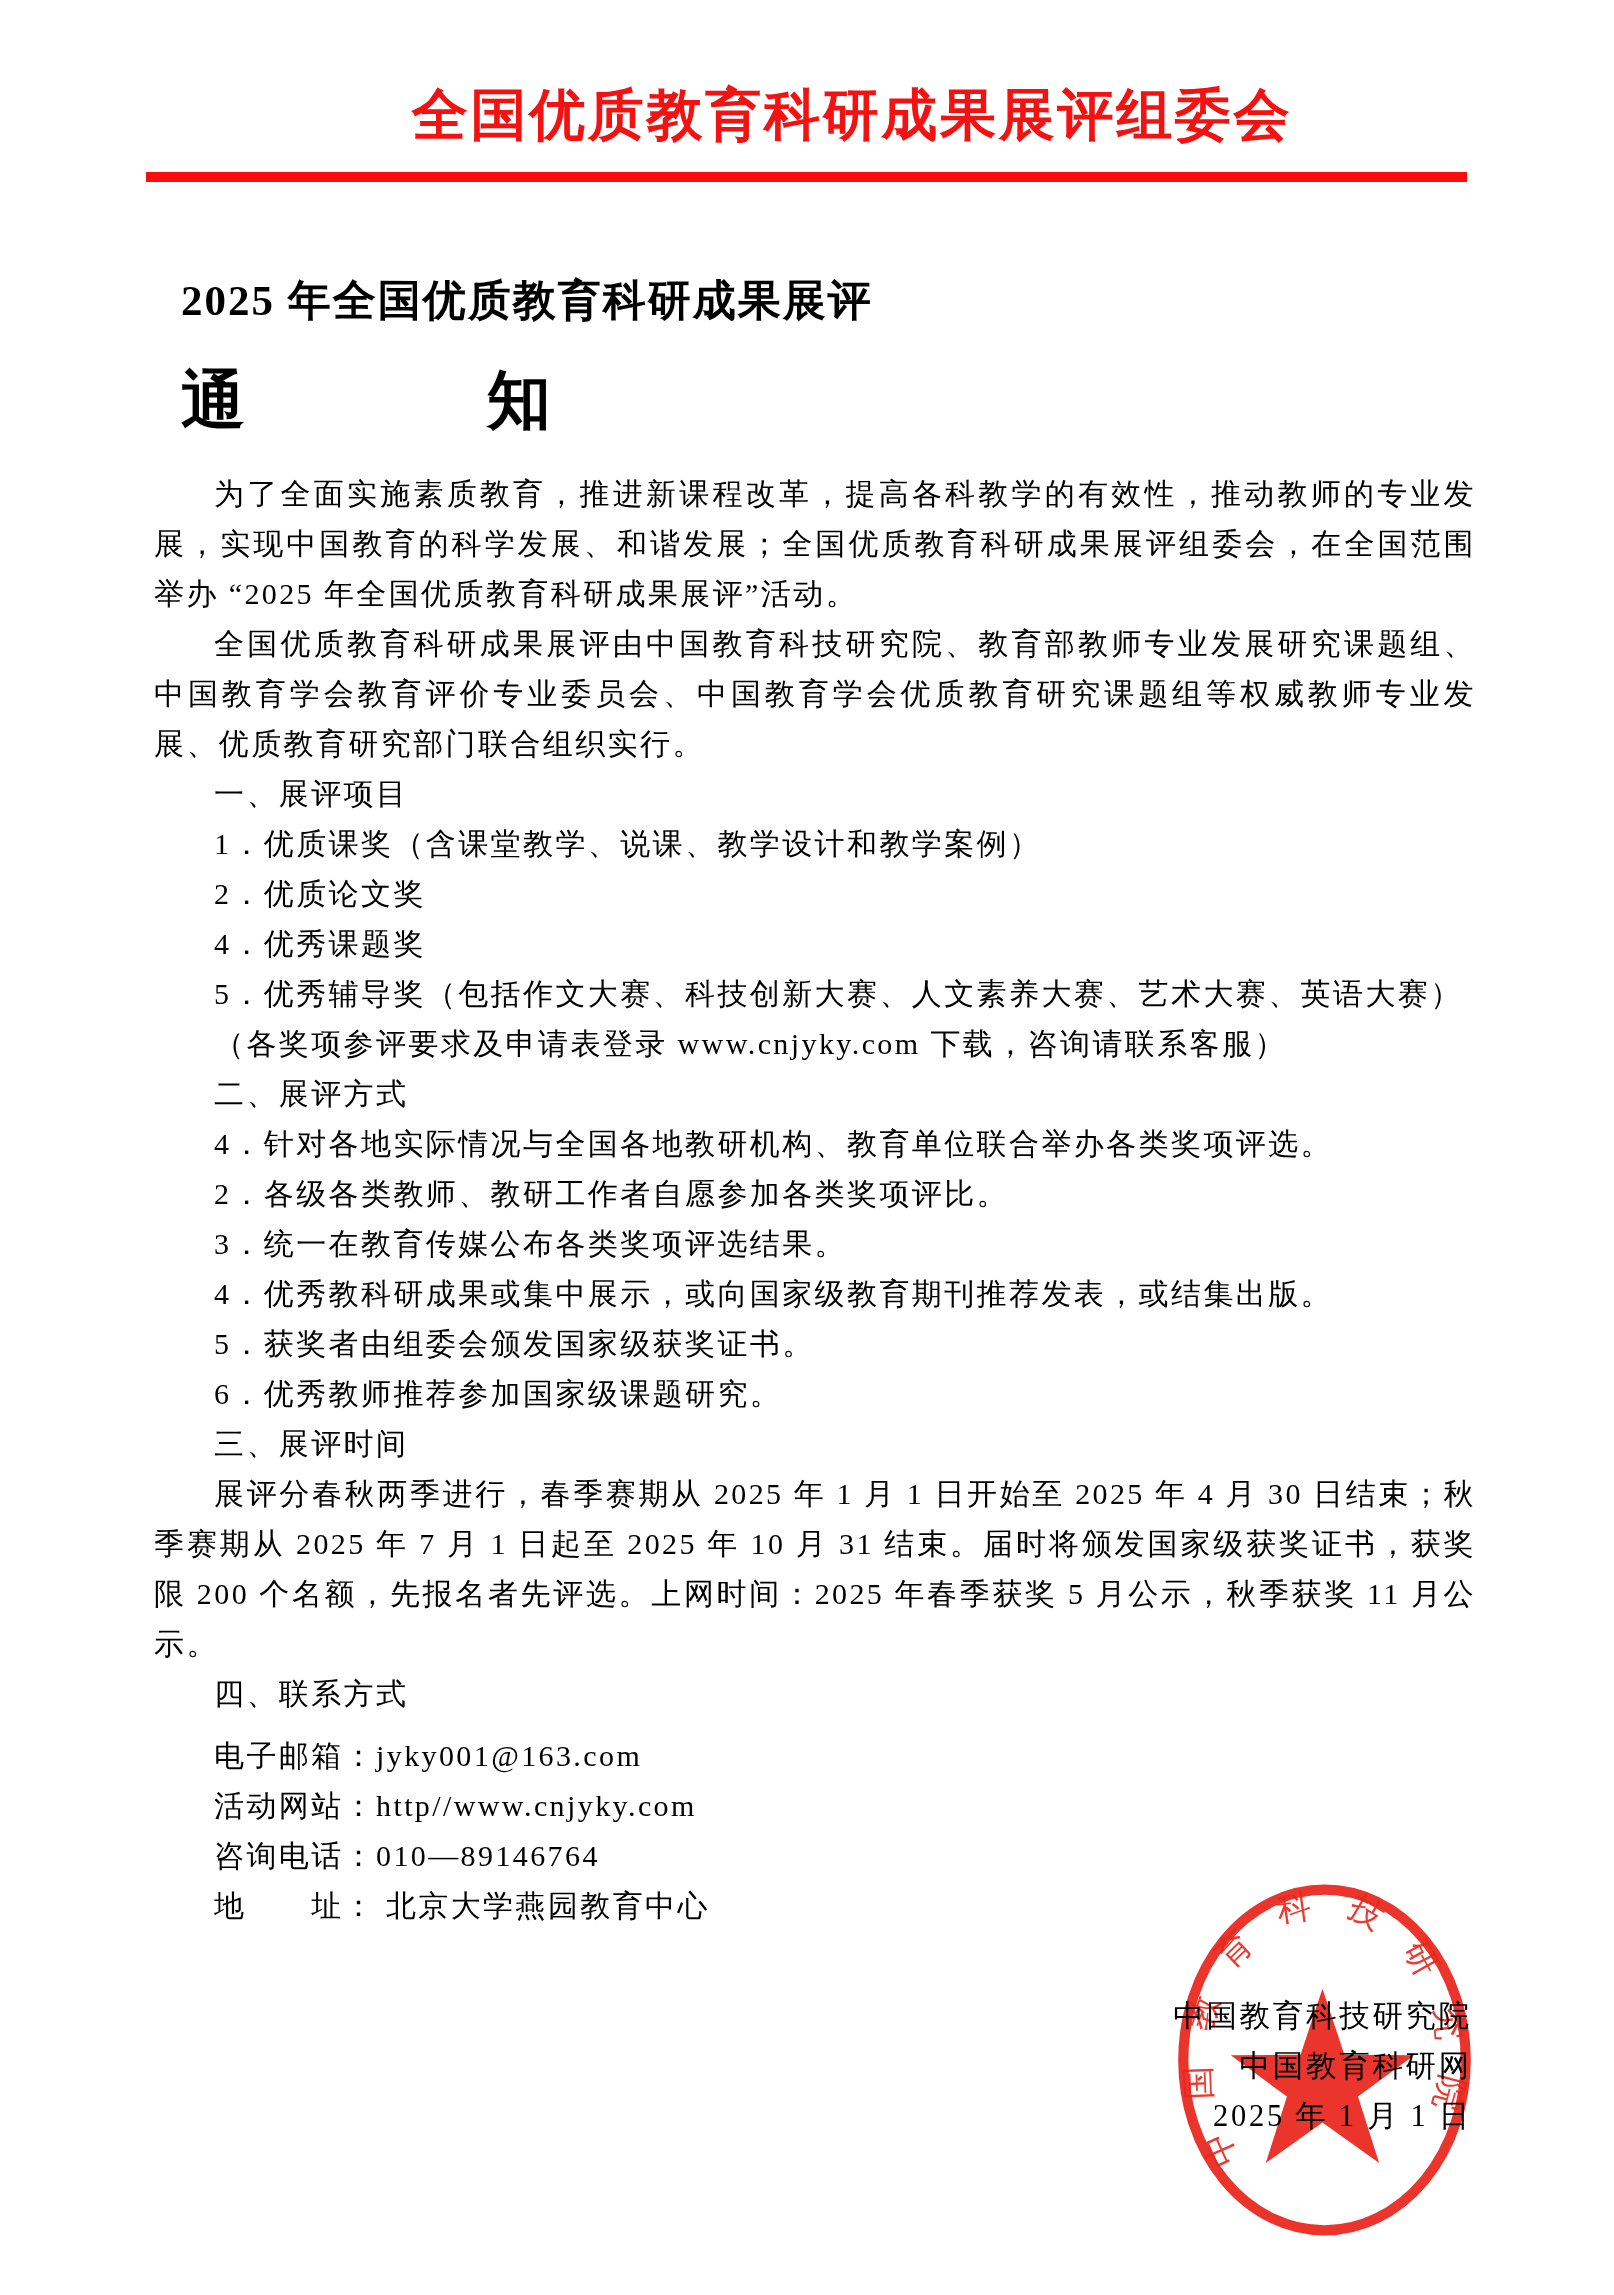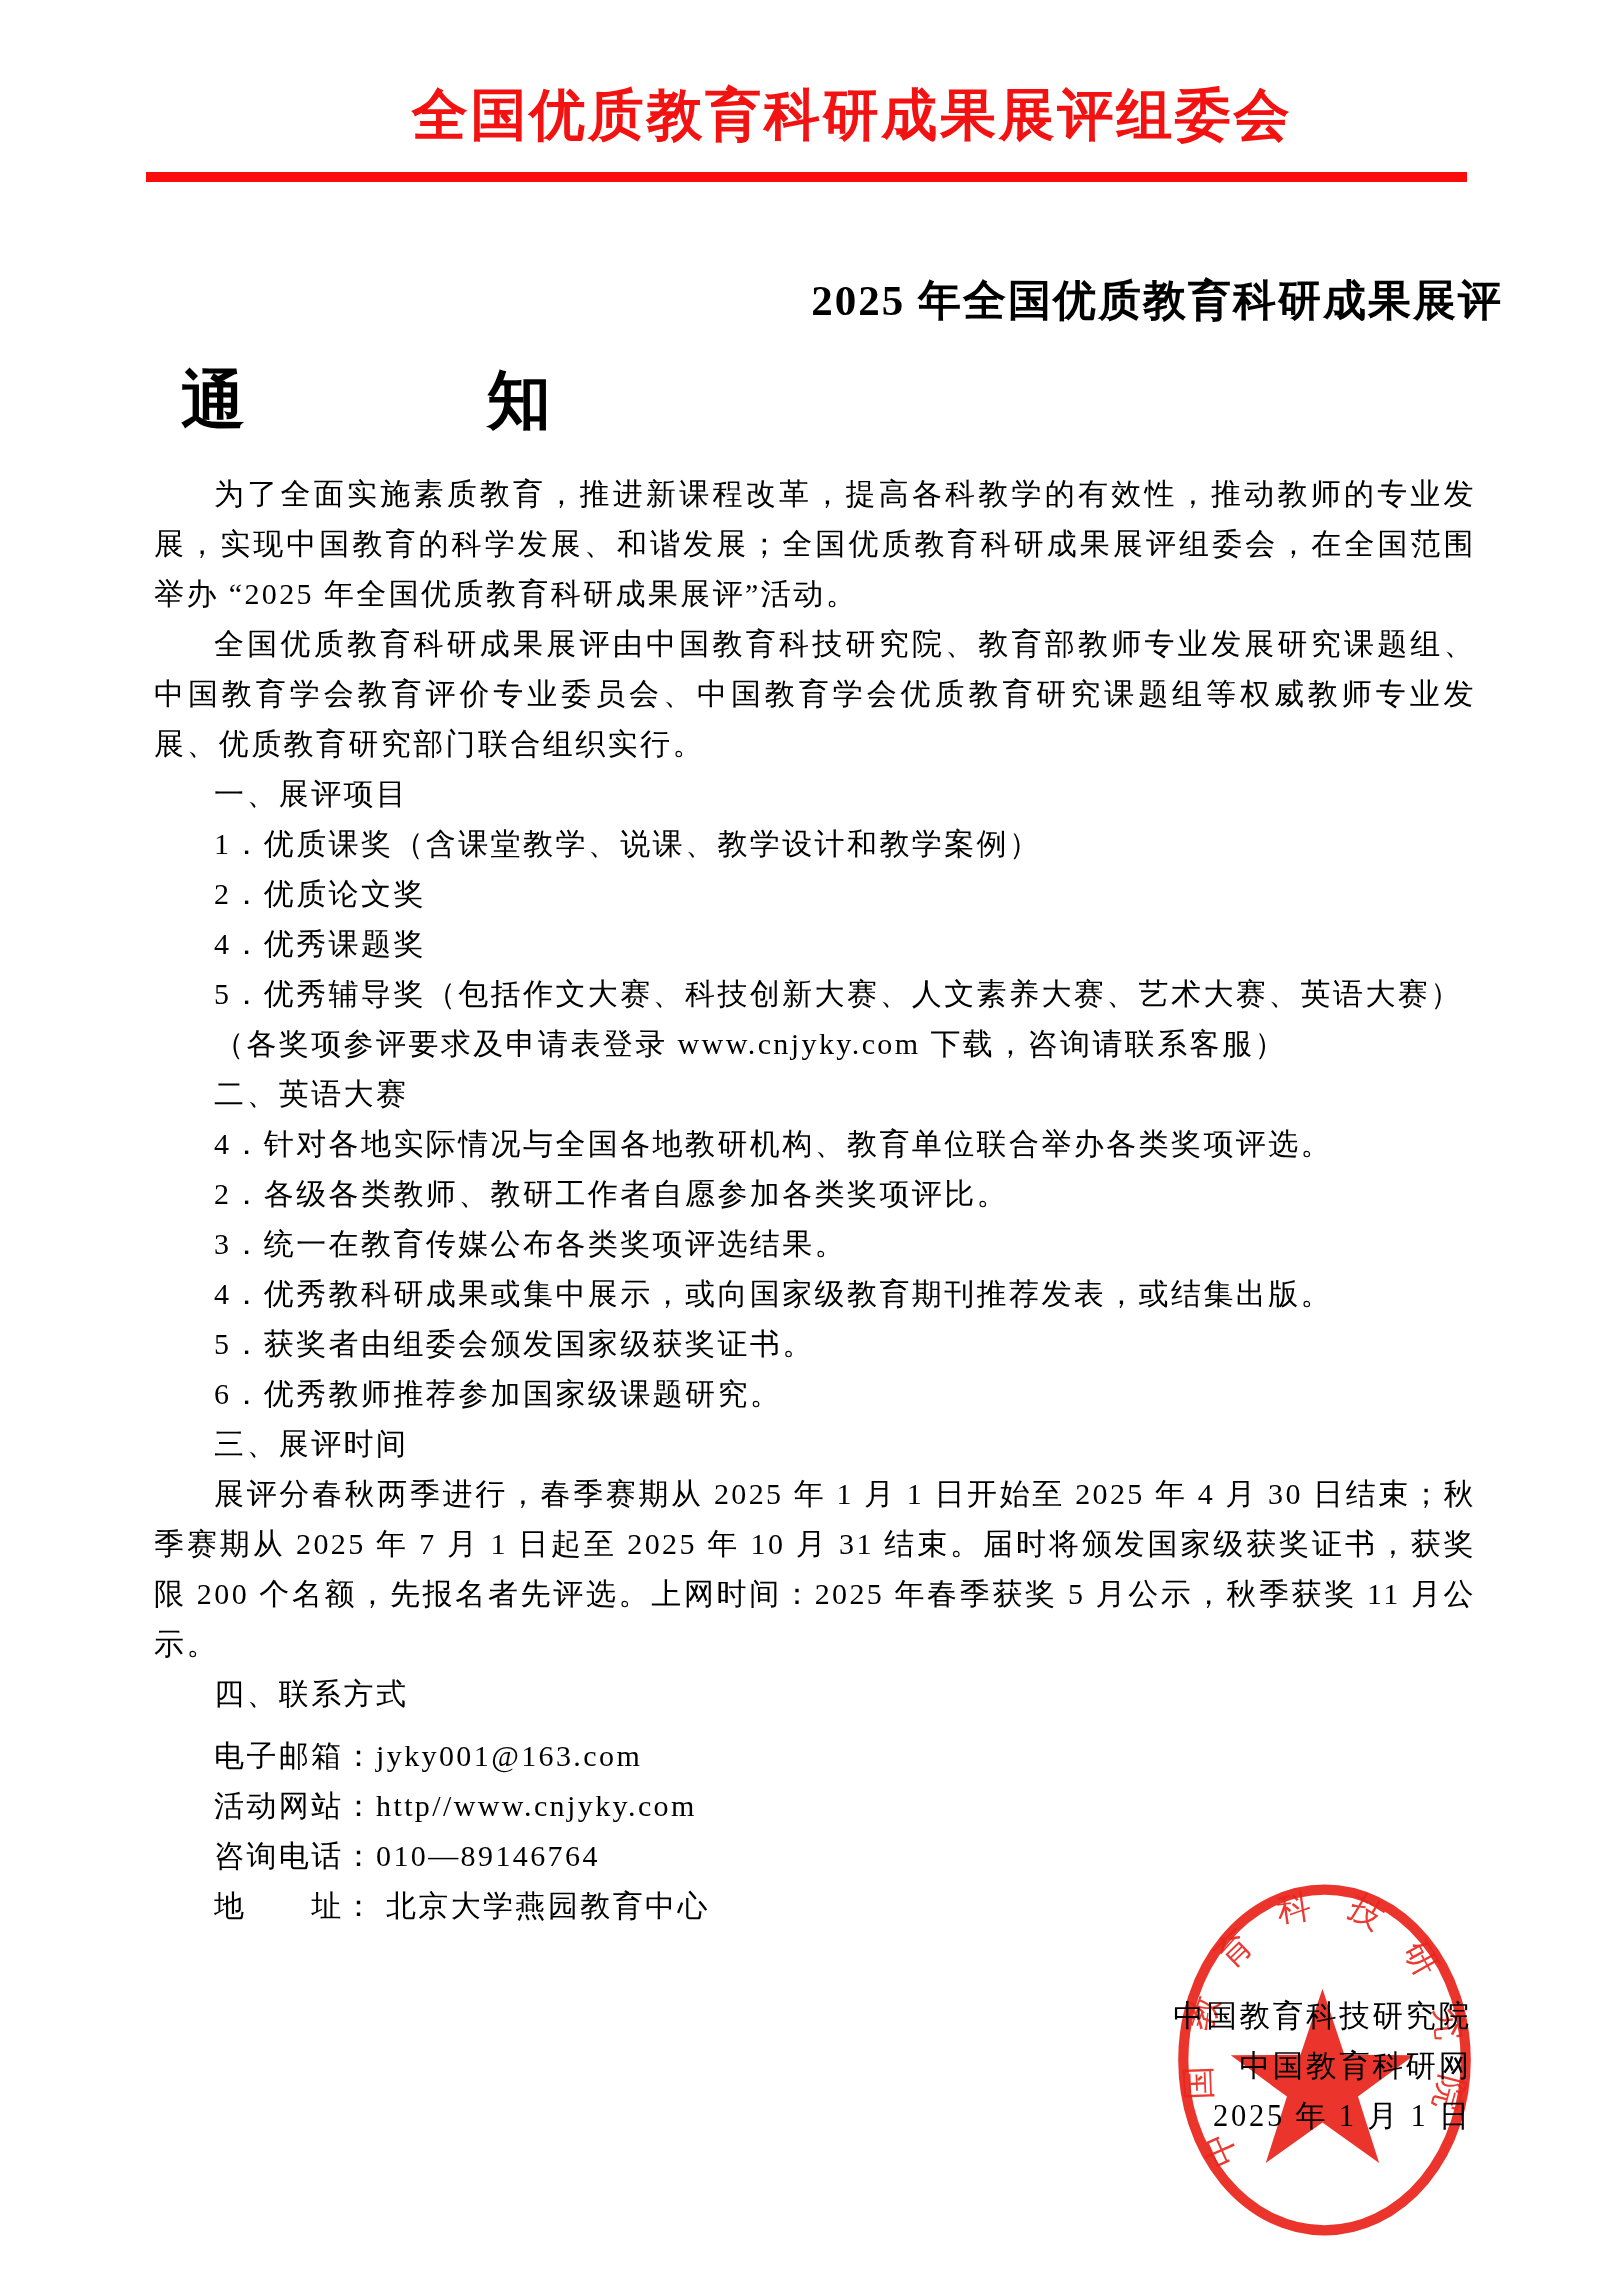--- a/index.html
+++ b/index.html
@@ -18,21 +18,21 @@
     color:#f21212; letter-spacing:2.7px; white-space:nowrap;
   }
   .red-rule {
     position:absolute; left:146px; top:172px; width:1321px; height:9.5px;
     background:#fb0d0d;
   }
   
   .doc-title {
     position:absolute; left:154px; top:277px; width:1322px;
     margin-left:27px;
-    text-align:right; font-weight:bold; font-size:43px; line-height:1.1;
+    text-align:left; font-weight:bold; font-size:43px; line-height:1.1;
     letter-spacing:2px; white-space:nowrap;
   }
   .notice-title {
     position:absolute; left:154px; top:366px; width:1322px;
     margin-left:27px;
     text-align:left; font-weight:bold; font-size:64px; line-height:1.1;
     white-space:nowrap;
   }
   .notice-title .gap { display:inline-block; width:210px; }
   
@@ -77,21 +77,21 @@
     <p class="para">为了全面实施素质教育，推进新课程改革，提高各科教学的有效性，推动教师的专业发展，实现中国教育的科学发展、和谐发展；全国优质教育科研成果展评组委会，在全国范围举办 “2025 年全国优质教育科研成果展评”活动。</p>
     <p class="para">全国优质教育科研成果展评由中国教育科技研究院、教育部教师专业发展研究课题组、中国教育学会教育评价专业委员会、中国教育学会优质教育研究课题组等权威教师专业发展、优质教育研究部门联合组织实行。</p>
 
     <div class="line">一、展评项目</div>
     <div class="line">1．优质课奖（含课堂教学、说课、教学设计和教学案例）</div>
     <div class="line">2．优质论文奖</div>
     <div class="line">4．优秀课题奖</div>
     <div class="line">5．优秀辅导奖（包括作文大赛、科技创新大赛、人文素养大赛、艺术大赛、英语大赛）</div>
     <div class="line">（各奖项参评要求及申请表登录 www.cnjyky.com 下载，咨询请联系客服）</div>
 
-    <div class="line">二、英语大赛</div>
+    <div class="line">二、展评方式</div>
     <div class="line">4．针对各地实际情况与全国各地教研机构、教育单位联合举办各类奖项评选。</div>
     <div class="line">2．各级各类教师、教研工作者自愿参加各类奖项评比。</div>
     <div class="line">3．统一在教育传媒公布各类奖项评选结果。</div>
     <div class="line">4．优秀教科研成果或集中展示，或向国家级教育期刊推荐发表，或结集出版。</div>
     <div class="line">5．获奖者由组委会颁发国家级获奖证书。</div>
     <div class="line">6．优秀教师推荐参加国家级课题研究。</div>
 
     <div class="line">三、展评时间</div>
     <p class="para">展评分春秋两季进行，春季赛期从 2025 年 1 月 1 日开始至 2025 年 4 月 30 日结束；秋季赛期从 2025 年 7 月 1 日起至 2025 年 10 月 31 结束。届时将颁发国家级获奖证书，获奖限 200 个名额，先报名者先评选。上网时间：2025 年春季获奖 5 月公示，秋季获奖 11 月公示。</p>
 

